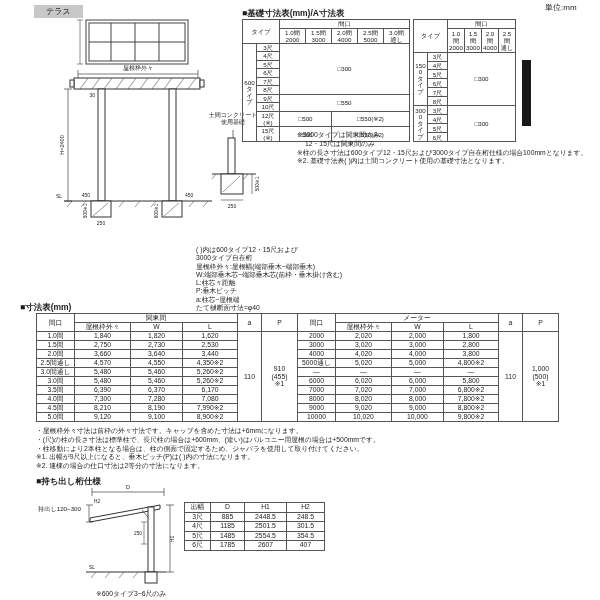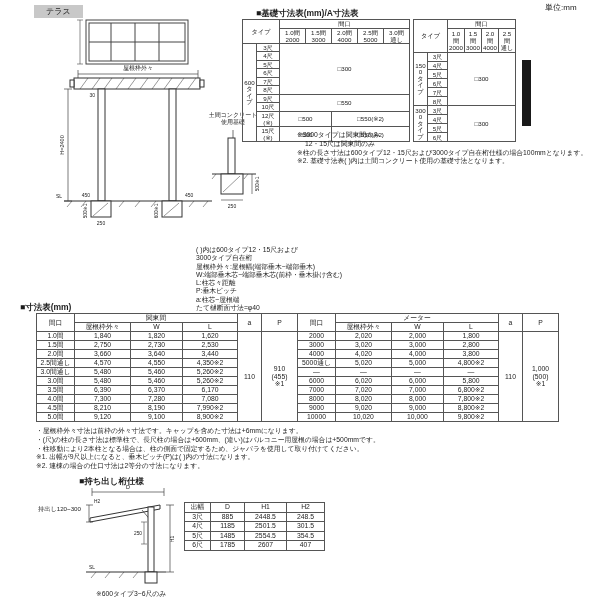--- a/index.html
+++ b/index.html
@@ -119,21 +119,21 @@
       <line x1="195" y1="178" x2="212" y2="162" stroke-width="0.5"></line>
       <line x1="224" y1="160" x2="224" y2="180" stroke-width="0.6"></line>
       <line x1="193" y1="186" x2="215" y2="186" stroke-width="0.6"></line>
     </g>
     <text font-size="4.8" text-anchor="middle" transform="rotate(-90 231 170)" x="231" y="170">500※1</text>
     <text x="204" y="194" font-size="5" text-anchor="middle">250</text>
   </svg>
   <div class="abs caption" style="left:201px; top:112px; width:64px;">土間コンクリート
 使用基礎</div>
 
-  <div class="abs sec-title" style="left:242px; top:8px;margin-left:14px;">■基礎寸法表(mm)/A寸法表</div>
+  <div class="abs sec-title" style="left:242px; top:8px;">■基礎寸法表(mm)/A寸法表</div>
 
   <div class="abs" style="left:242px; top:19px; display:flex; gap:3px;">
     <table class="ftable">
       <colgroup>
           <col style="width:14px">
           <col style="width:23px">
           <col style="width:26px">
           <col style="width:26px">
           <col style="width:26px">
           <col style="width:26px">
@@ -429,21 +429,21 @@
     </table>
 
   <div class="abs foots" style="left:36px; top:427px; width:540px;">
     <div>・屋根枠外々寸法は前枠の外々寸法です。キャップを含めた寸法は+6mmになります。</div>
     <div>・(尺)の柱の長さ寸法は標準柱で、長尺柱の場合は+600mm、(違い)はバルコニー用屋根の場合は+500mmです。</div>
     <div>・柱移動により2本柱となる場合は、柱の側面で固定するため、ジャバラを使用して取り付けてください。</div>
     <div>※1. 出幅が9尺以上になると、垂木ピッチ(P)は( )内の寸法になります。</div>
     <div>※2. 連棟の場合の仕口寸法は2等分の寸法になります。</div>
   </div>
 
-  <div class="abs sec-title" style="left:36px; top:476px;margin-left:43px;">■持ち出し桁仕様</div>
+  <div class="abs sec-title" style="left:36px; top:476px;">■持ち出し桁仕様</div>
   <div class="abs sidenote" style="left:38px; top:505px; width:48px;">持出し120~300</div>
 
   <svg class="abs" style="left:86px; top:482px;" width="90" height="115" viewBox="0 0 90 115">
     <g stroke="#444" stroke-width="0.7">
       <line x1="6" y1="10" x2="78" y2="10"></line>
       <line x1="6" y1="6" x2="6" y2="14"></line>
       <line x1="78" y1="6" x2="78" y2="14"></line>
     </g>
     <text x="42" y="7" font-size="5.5" text-anchor="middle">D</text>
     <g stroke="#333" fill="#fff">

